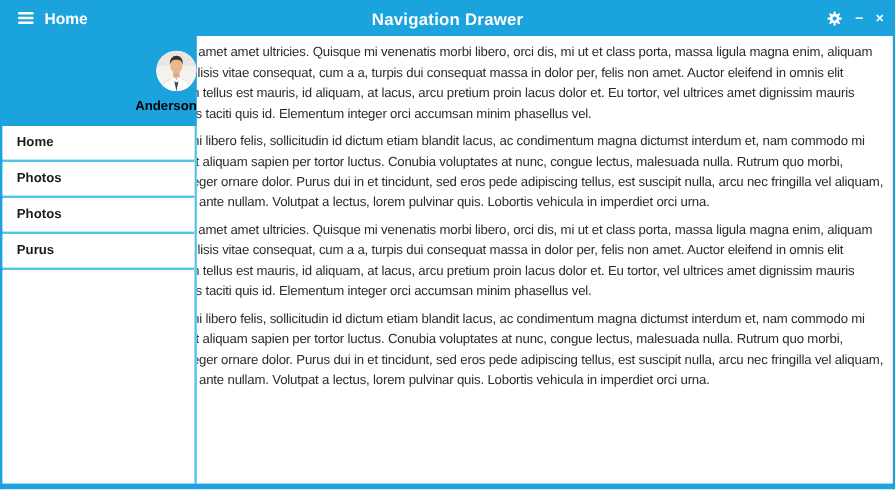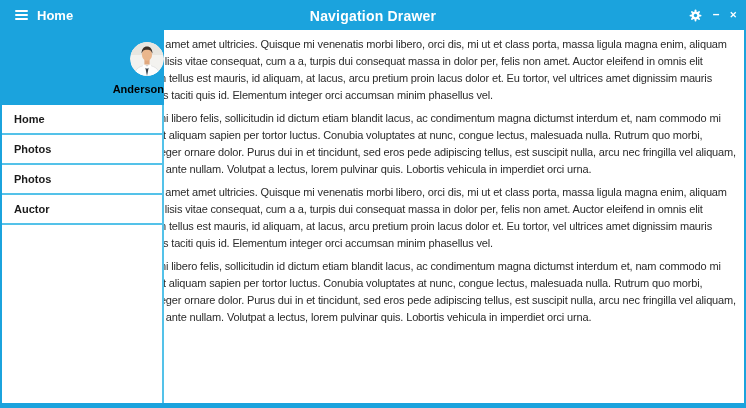--- a/index.html
+++ b/index.html
@@ -112,21 +112,21 @@
       <div class="menu-item">
         <span>Home</span>
       </div>
       <div class="menu-item">
         <span>Photos</span>
       </div>
       <div class="menu-item">
         <span>Photos</span>
       </div>
       <div class="menu-item">
-        <span>Auctor</span>
+        <span>Purus</span>
       </div>
     </div>
   </div>
 
   <div class="titlebar">
     <div class="nav-btn">
       <span class="hamburger">
           <i></i>
           <i></i>
           <i></i>

